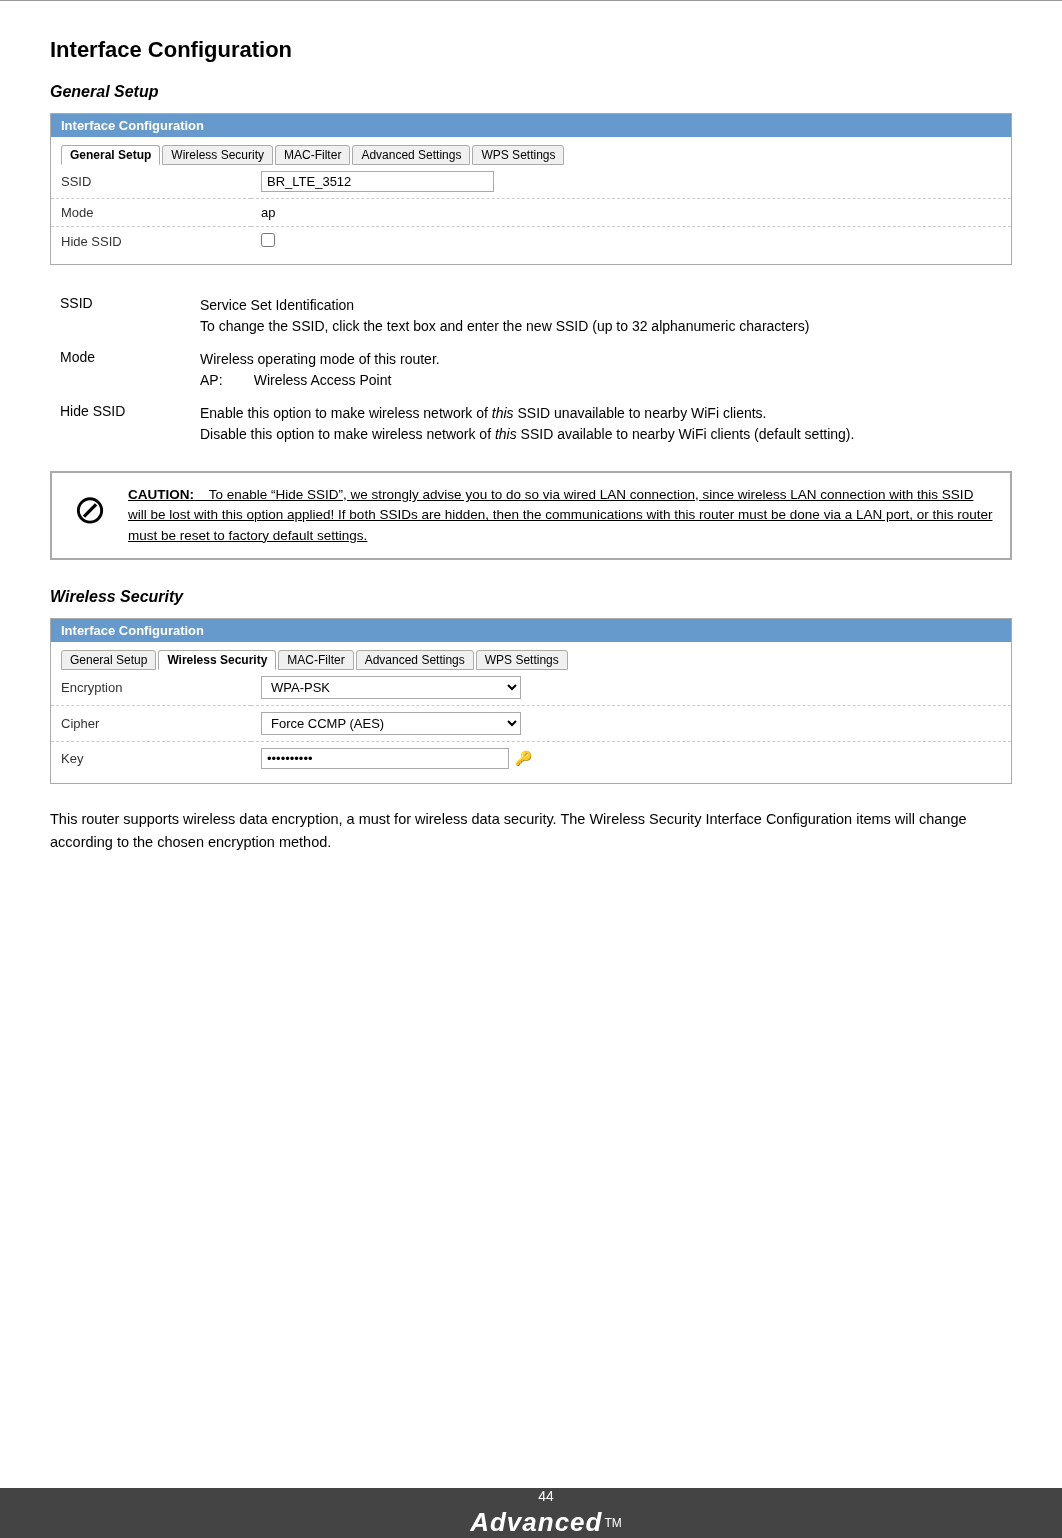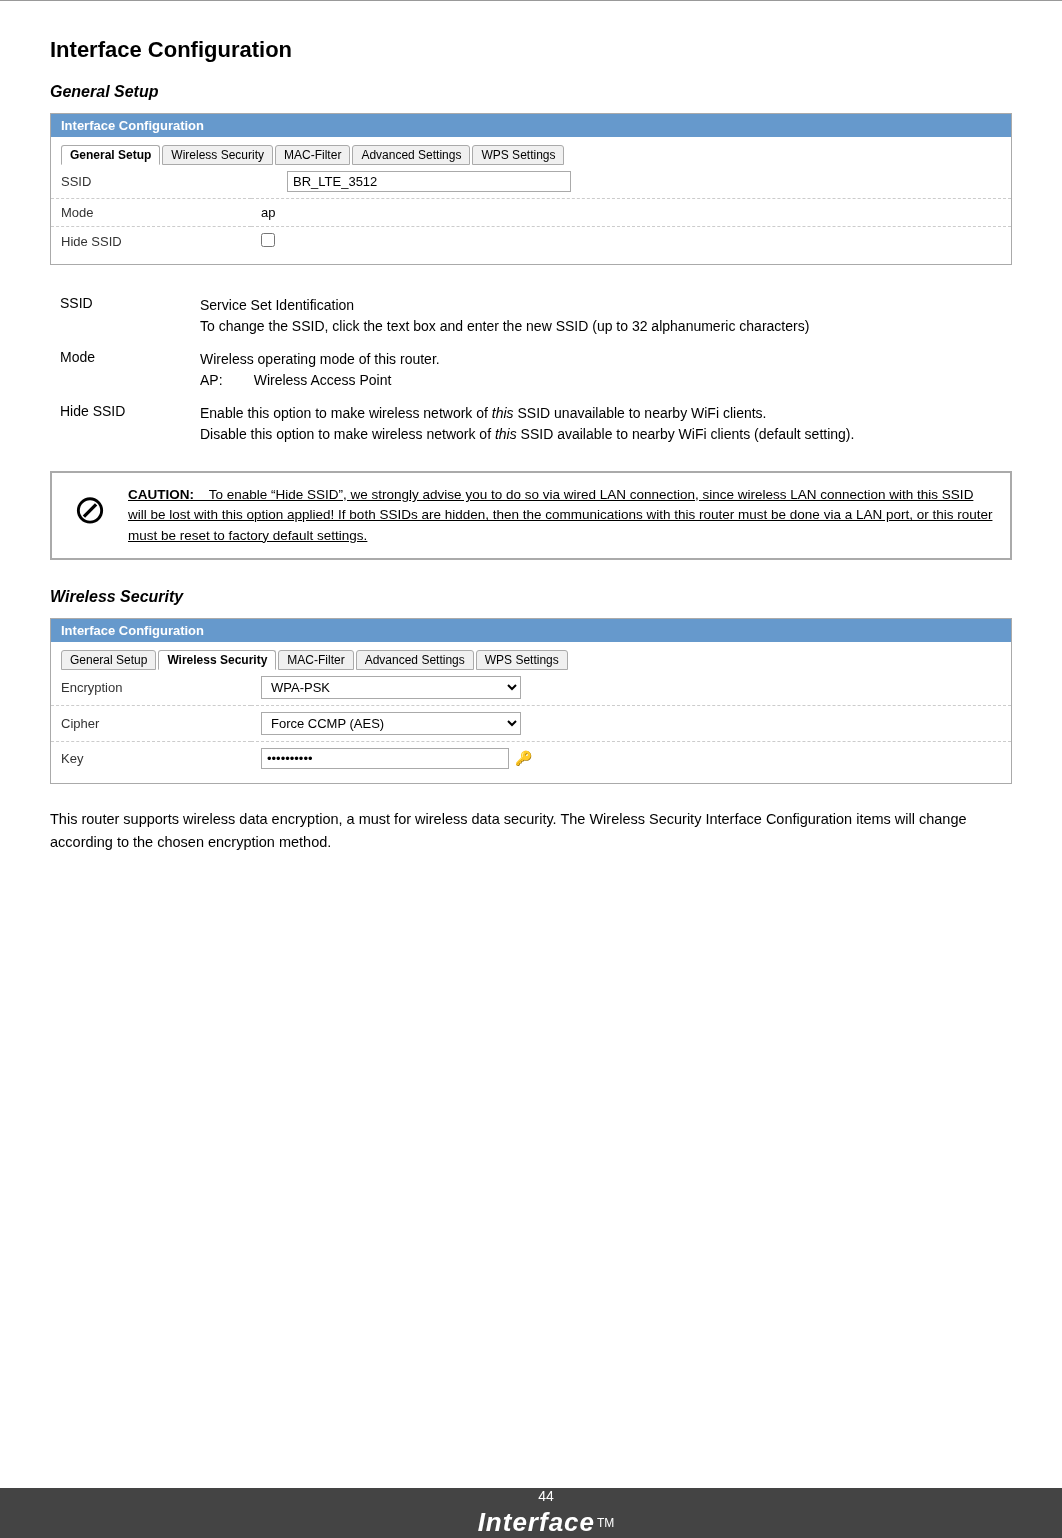--- a/index.html
+++ b/index.html
@@ -93,22 +93,21 @@
 
     .config-table td:first-child {
       width: 200px;
       color: #333;
     }
 
     .config-table input[type="text"] {
       border: 1px solid #aaa;
       padding: 2px 5px;
       font-size: 13px;
-      width: 284px;
-      margin-left: 26px;
+      width: 233px;
     }
 
     .config-table input[type="checkbox"] {
       width: 14px;
       height: 14px;
     }
 
     .config-table select {
       border: 1px solid #aaa;
       padding: 2px 5px;
@@ -377,16 +376,16 @@
     </div>
 
     <p class="paragraph-text">This router supports wireless data encryption, a must for wireless data security. The Wireless Security Interface Configuration items will change according to the chosen encryption method.</p>
   </div>
 
 </div>
 
 <div class="page-footer">
   <span class="page-number">44</span>
   <div class="brand-logo">
-    <span class="brand-name">Interface</span>
+    <span class="brand-name">Advanced</span>
     <span class="brand-tm">TM</span>
   </div>
 </div>
 
 </body></html>

